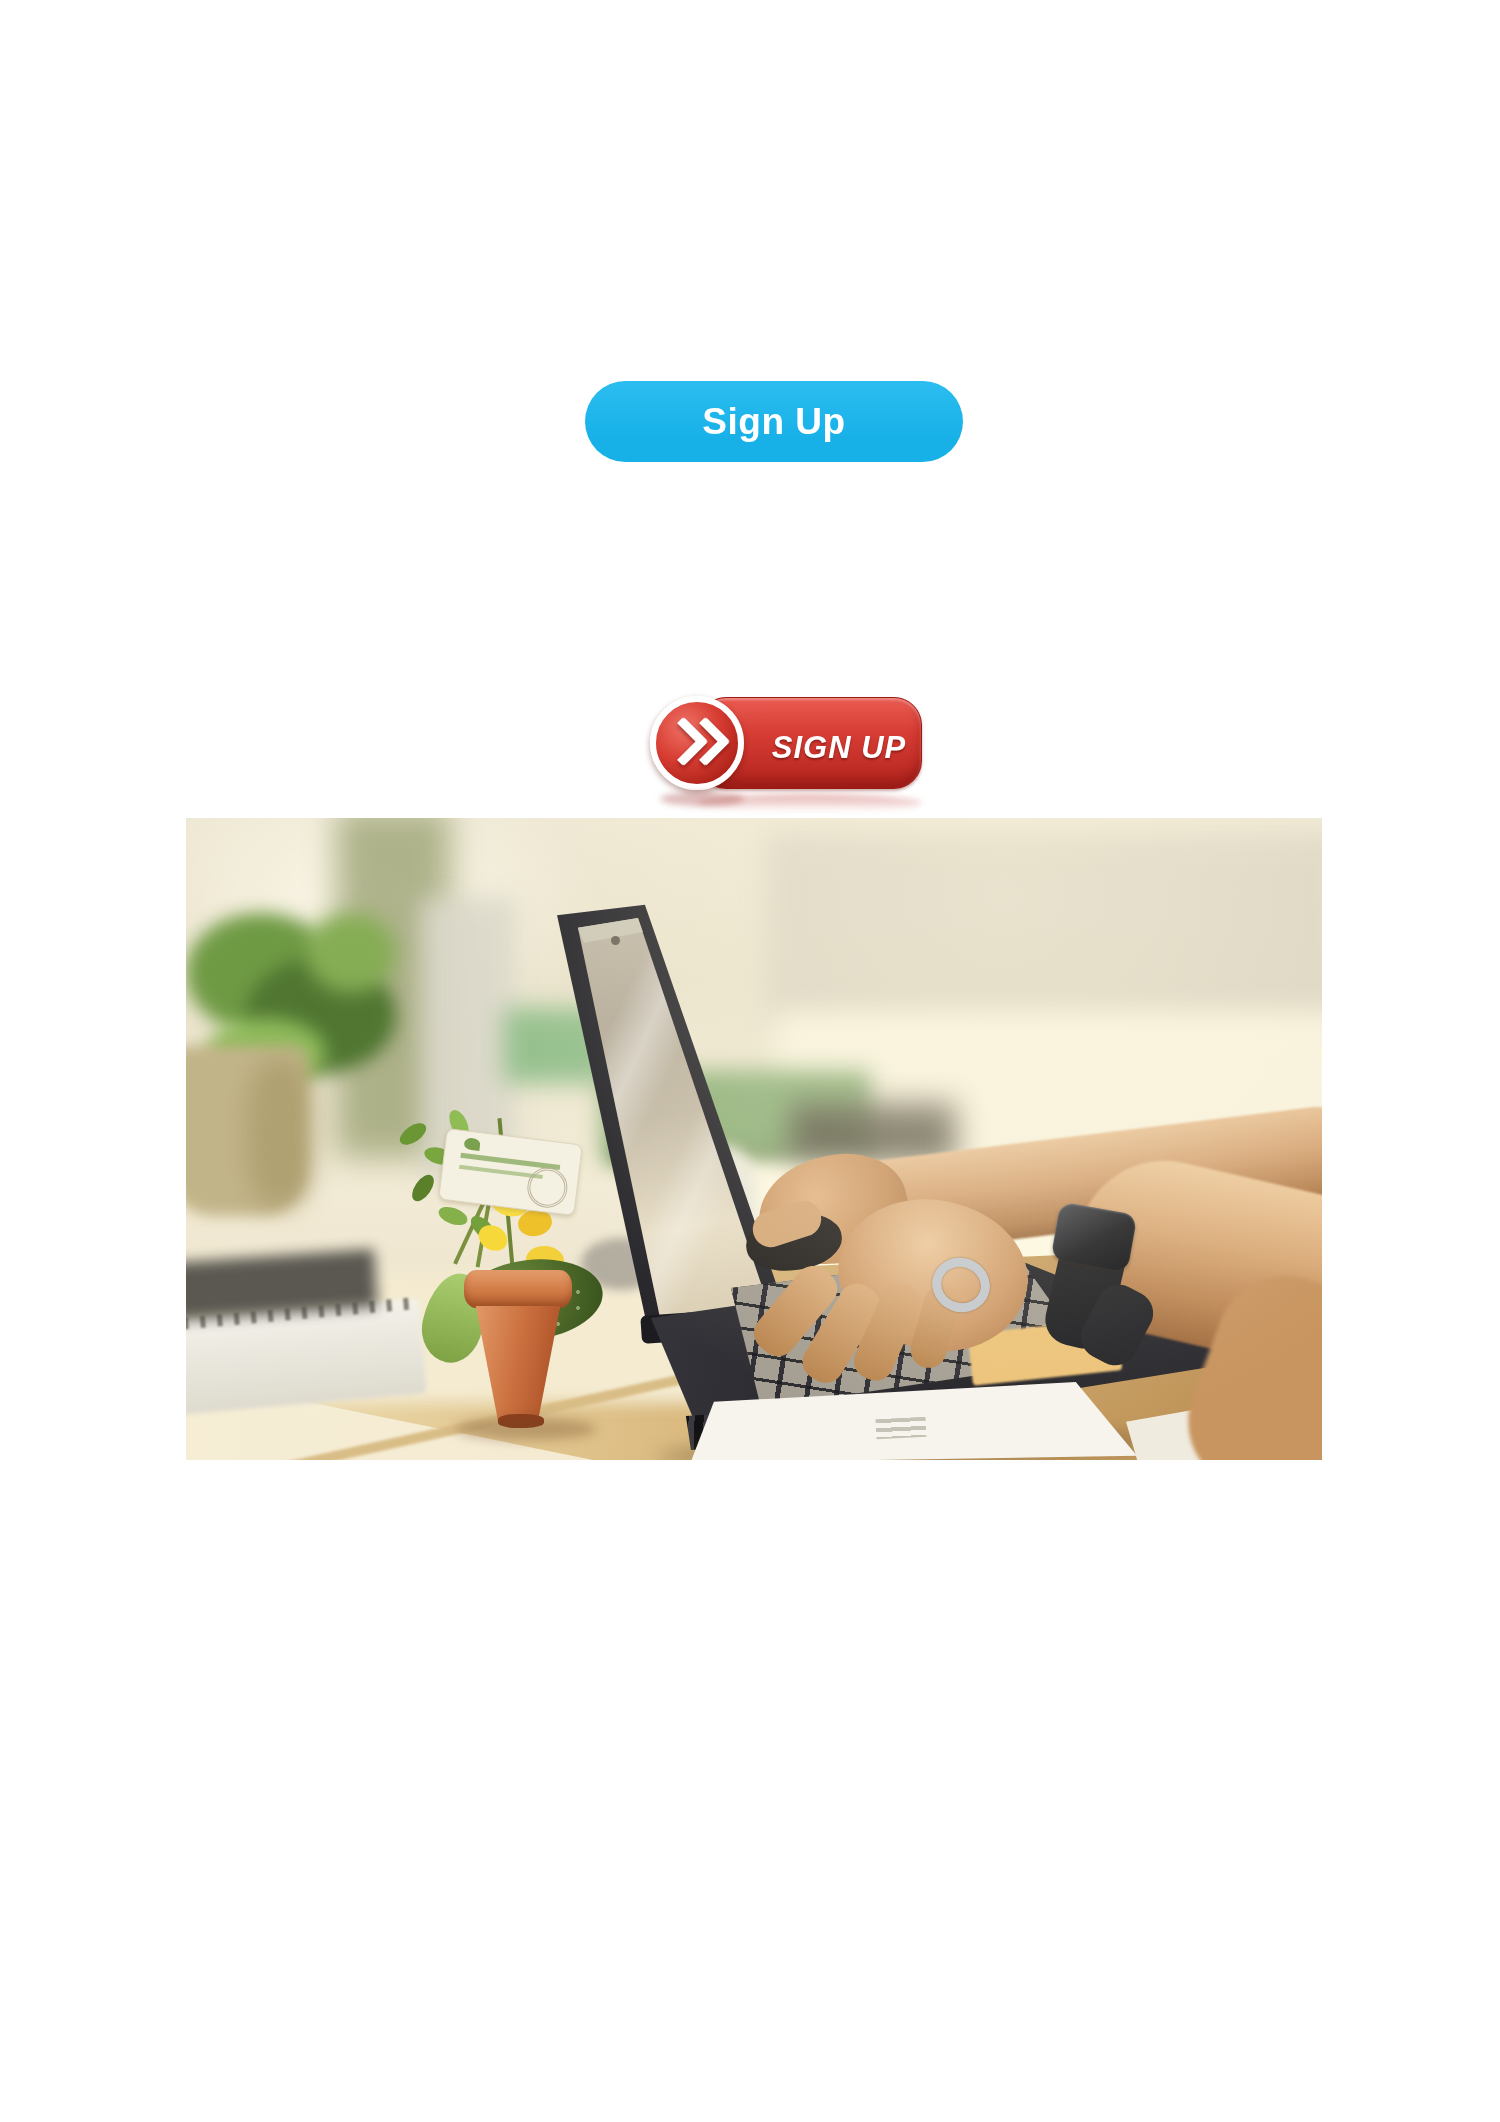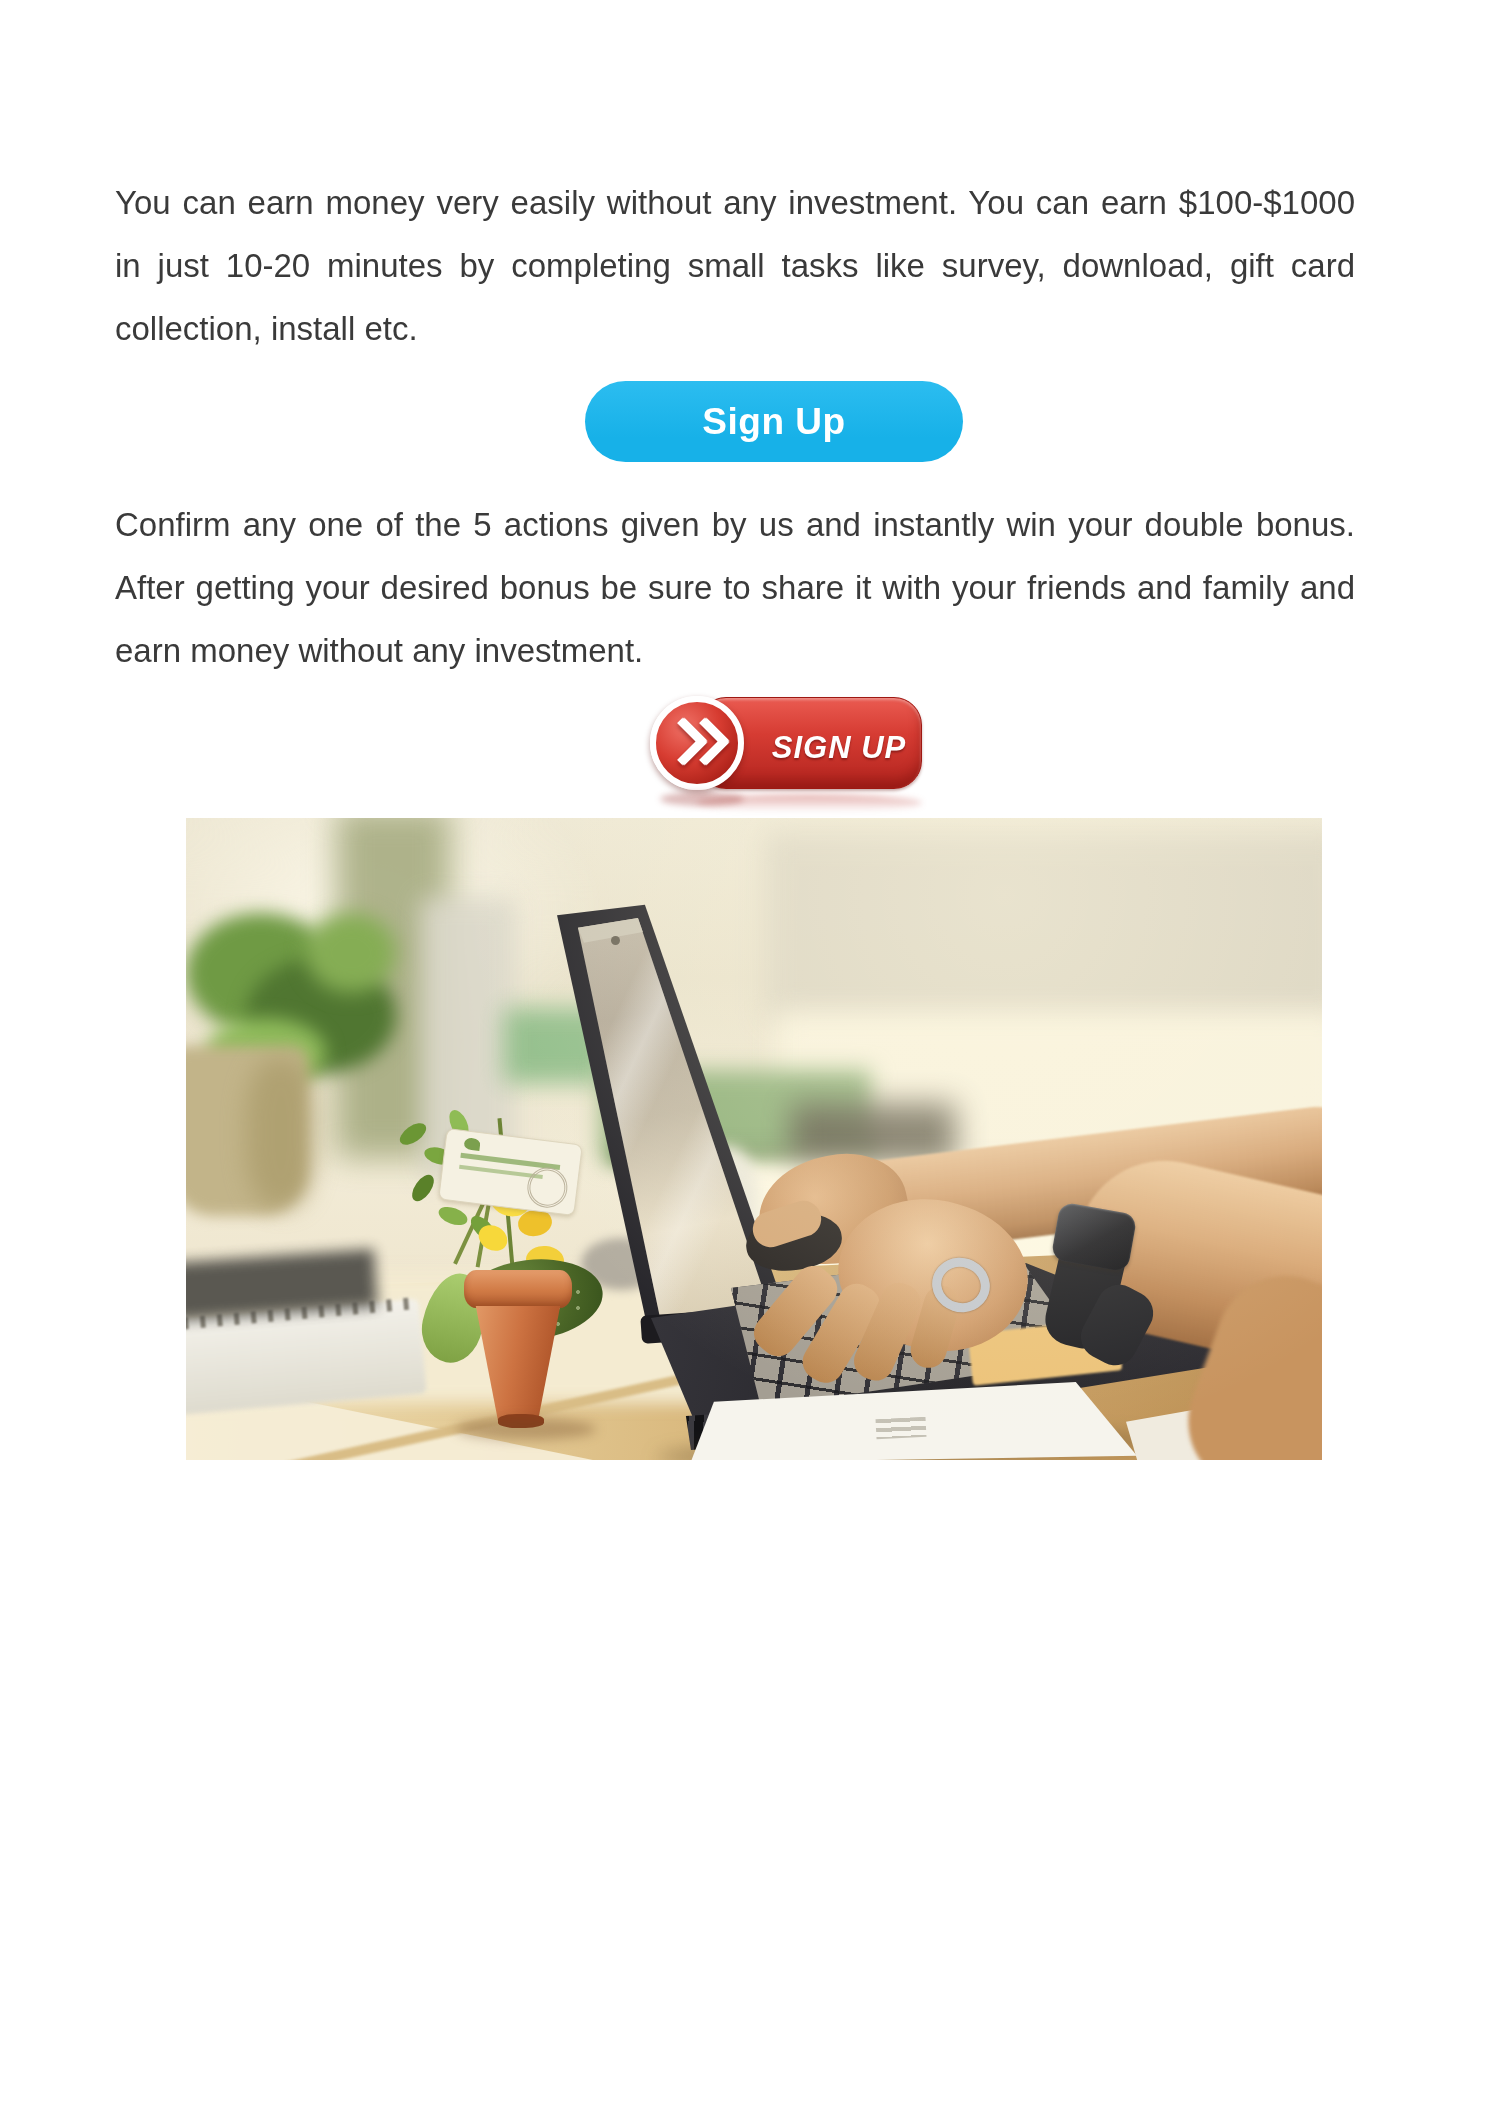--- a/index.html
+++ b/index.html
@@ -182,27 +182,25 @@
         clip-path:polygon(2% 0,98% 0,72% 100%,28% 100%);}
   .potfoot{left:312px;top:596px;width:46px;height:14px;background:#8e3f1c;border-radius:40%;}
   .potshadow{left:270px;top:600px;width:140px;height:22px;background:rgba(110,70,35,.35);border-radius:50%;filter:blur(6px);}
   .light-ov{inset:0;background:radial-gradient(circle at 72% 12%,rgba(255,249,224,.4),rgba(255,249,224,0) 55%);}
 </style>
 </head>
 <body>
 
 <div class="page">
 
-  <p class="para" id="para-intro">You can earn money very easily without any investment. You can earn $100-$1000 in just 10-20 minutes by completing small tasks like survey, download, gift card collection, install etc.</p>
 
   <div class="btn-blue">
     <span>Sign Up</span>
   </div>
 
-  <p class="para" id="para-confirm">Confirm any one of the 5 actions given by us and instantly win your double bonus. After getting your desired bonus be sure to share it with your friends and family and earn money without any investment.</p>
 
   <div class="btn-red">
     <div class="body"></div>
     <div class="circle">
       <span class="chev c1"></span>
       <span class="chev c2"></span>
     </div>
     <span class="label">SIGN UP</span>
     <div class="refl"></div>
     <div class="refl2"></div>

